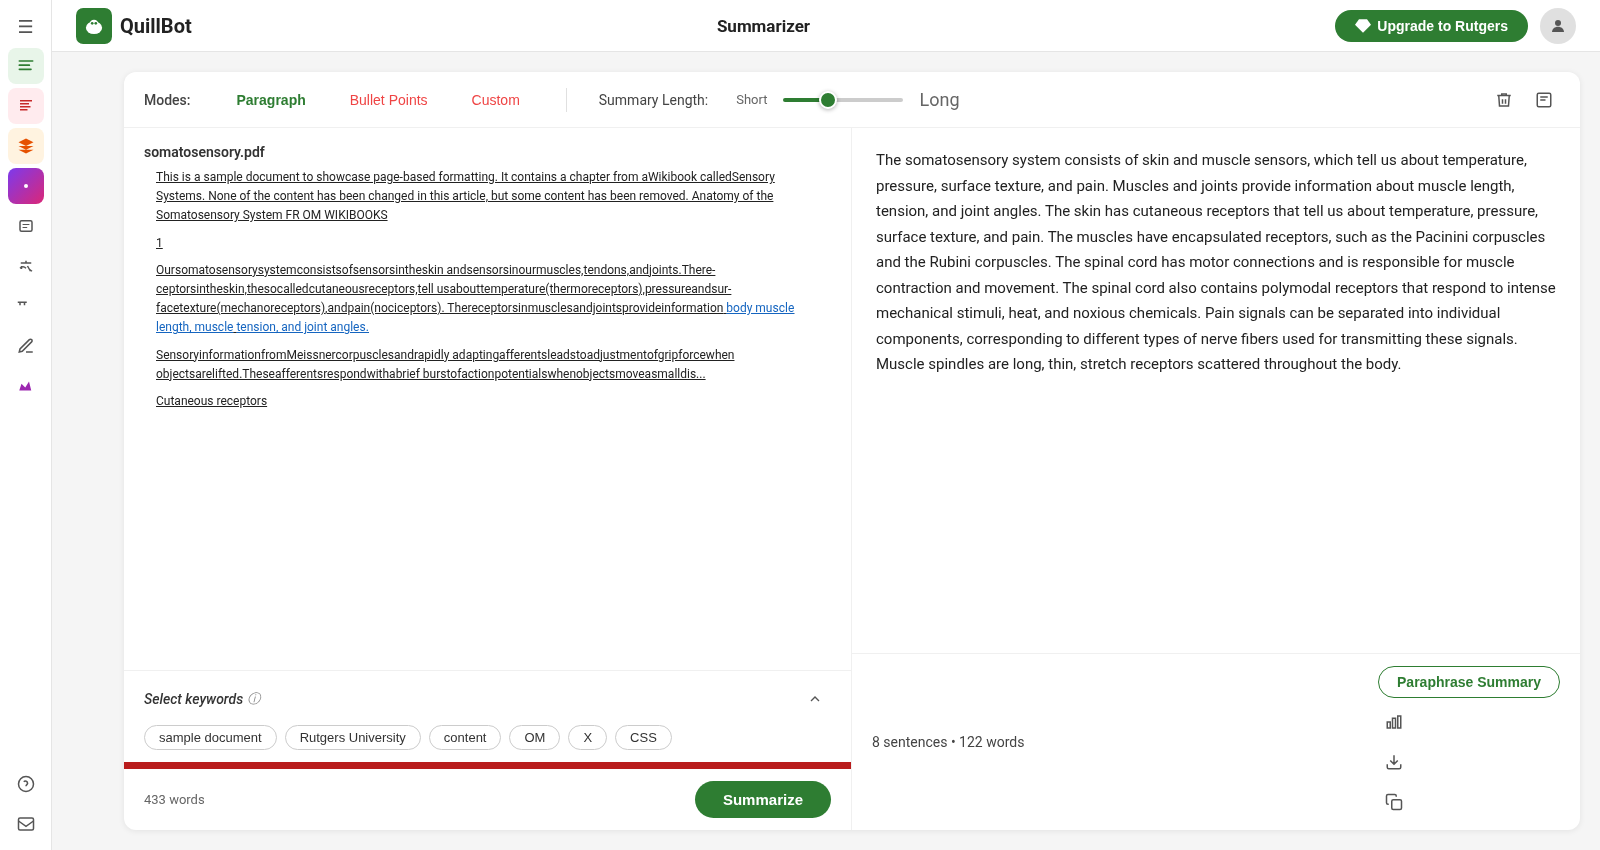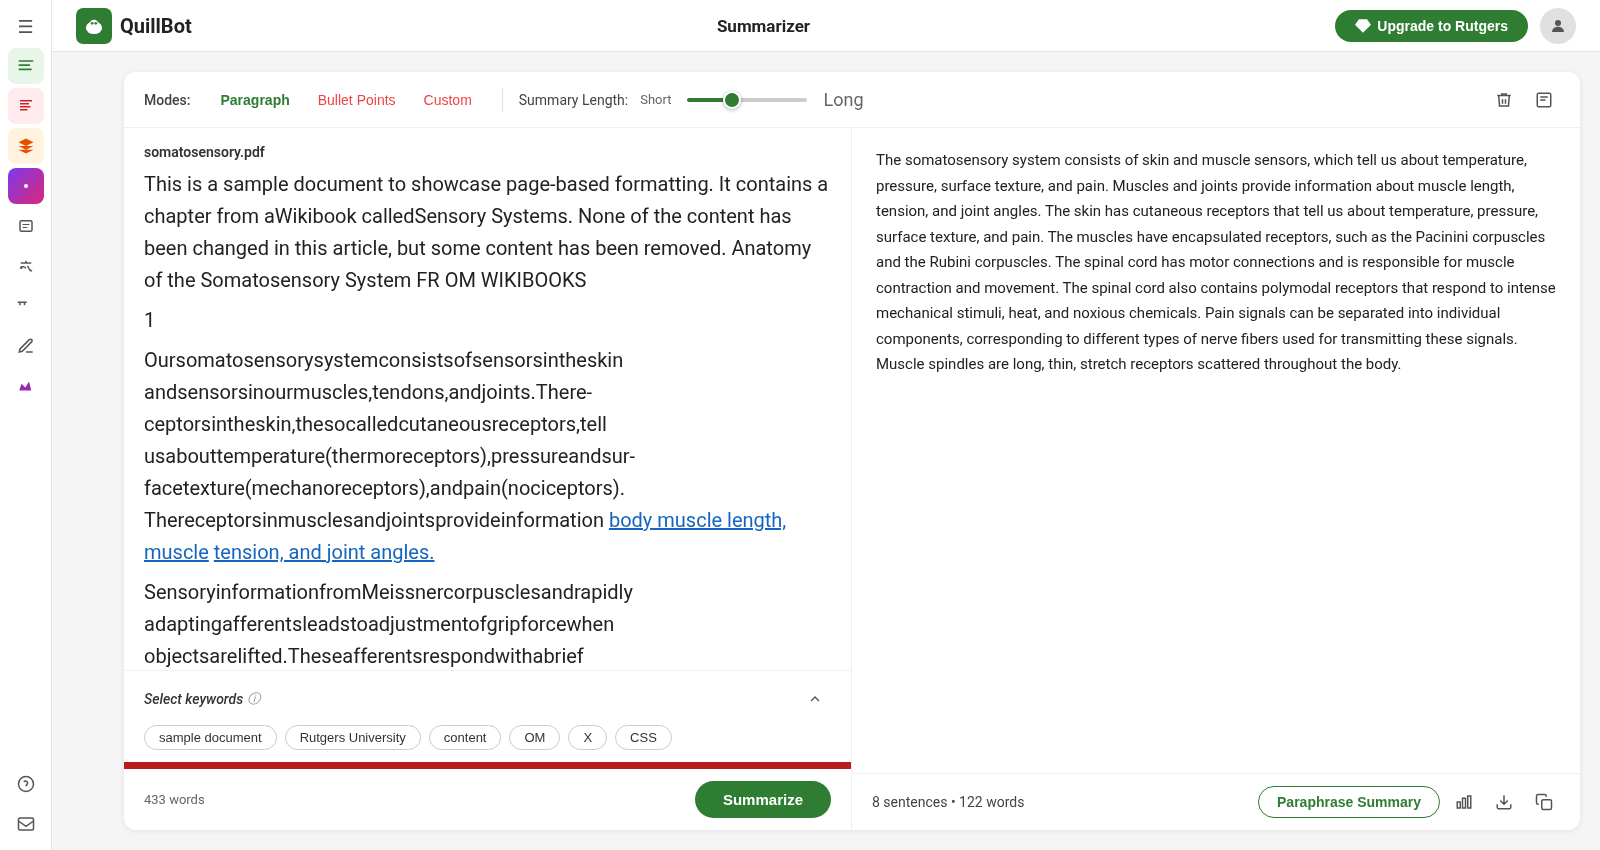--- a/index.html
+++ b/index.html
@@ -134,21 +134,21 @@
       overflow: hidden;
     }
 
     
     .toolbar {
       display: flex;
       align-items: center;
       padding: 0 20px;
       height: 56px;
       border-bottom: 1px solid #f0f0f0;
-      gap: 0;
+      gap: 16px;
       flex-shrink: 0;
     }
     .modes-label {
       font-size: 14px;
       font-weight: 500;
       color: #444;
       margin-right: 16px;
     }
     .mode-tab {
       padding: 6px 14px;
@@ -246,24 +246,25 @@
     .doc-header {
       padding: 16px 20px 8px;
       font-size: 14px;
       font-weight: 600;
       color: #333;
       flex-shrink: 0;
     }
     .doc-content {
       flex: 1;
       overflow-y: auto;
-      padding: 0 20px 12px;
-      font-size: 20px;
+      padding: 0 32px 12px;
+      font-size: 12px;
       line-height: 1.6;
       color: #222;
+      text-decoration: underline;
     }
     .doc-content p { margin-bottom: 8px; }
     .highlight-link { color: #1565c0; text-decoration: underline; }
 
     
     .keywords-section {
       border-top: 1px solid #f0f0f0;
       padding: 12px 20px;
       flex-shrink: 0;
     }
@@ -349,22 +350,23 @@
       align-items: center;
       justify-content: space-between;
       flex-shrink: 0;
     }
     .stats-text {
       font-size: 14px;
       color: #444;
     }
     .right-footer-actions {
       display: flex;
-      align-items: flex-end;
+      align-items: flex-start;
       gap: 8px;
+      flex-direction: column;
     }
     .paraphrase-btn {
       border: 1.5px solid #2e7d32;
       color: #2e7d32;
       background: white;
       border-radius: 20px;
       padding: 7px 18px;
       font-size: 14px;
       font-weight: 600;
       cursor: pointer;

